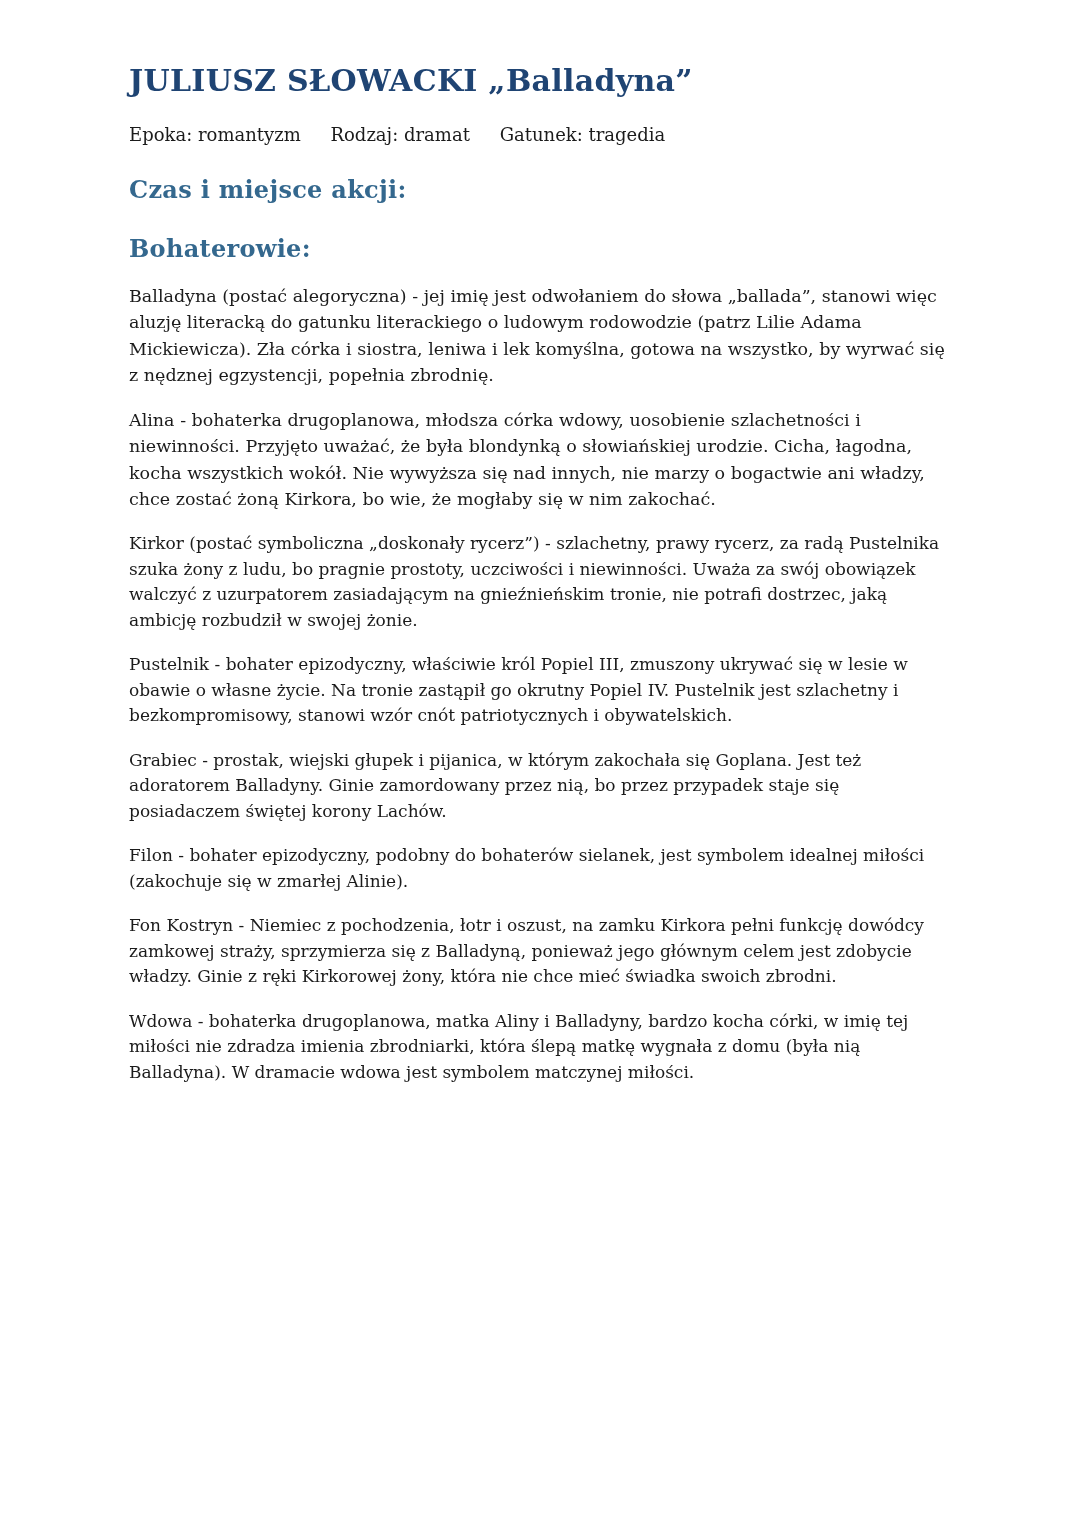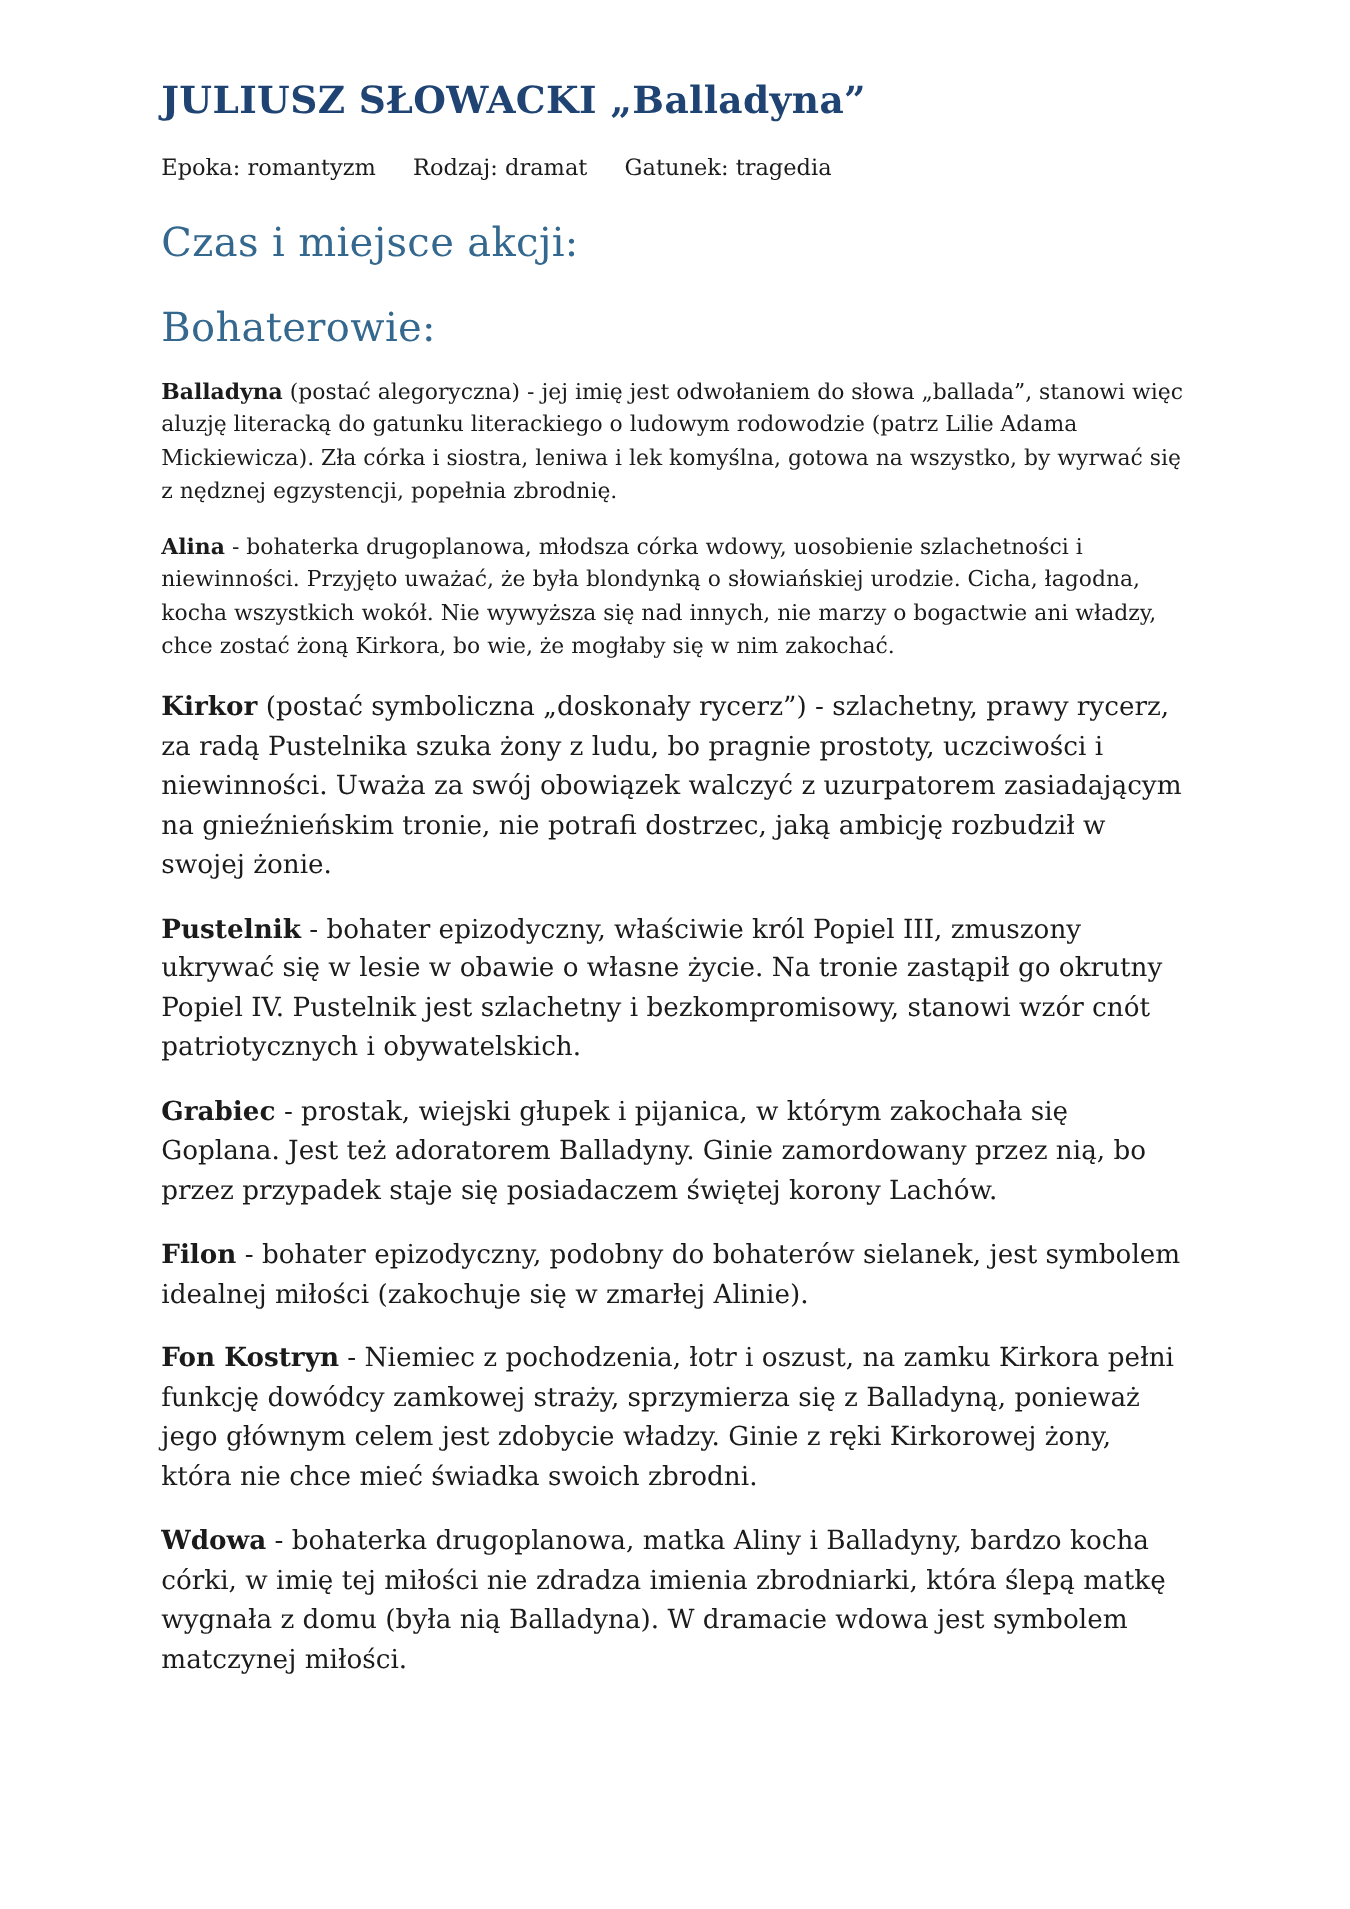--- a/index.html
+++ b/index.html
@@ -26,37 +26,37 @@
     letter-spacing: 0.3px;
   }
   .meta-line {
     margin: 0 0 26px 0;
     font-size: 18px;
   }
   .meta-pair { margin-right: 24px; }
   .meta-pair b { font-weight: 400; }
   h2.section-heading {
     margin: 30px 0 20px 0;
-    font-size: 32px;
-    font-weight: 400;
+    font-size: 24px;
+    font-weight: 700;
     color: var(--heading-color, #34688e);
     letter-spacing: 0.3px;
   }
   p.body-para {
     margin: 0 0 20px 0;
     font-size: 17.5px;
     line-height: 1.5;
   }
   p.char {
     margin: 0 0 19px 0;
     line-height: 1.5;
   }
-  p.char b { font-weight: 700; }
+  p.char b { font-weight: 400; }
   p.char.lg { font-size: 17.5px; }
-  p.char.sm { font-size: 21px; }
+  p.char.sm { font-size: 17px; }
 </style>
 </head>
 <body>
 
 <main class="page">
 
   <h1 class="doc-title">JULIUSZ SŁOWACKI „Balladyna”</h1>
 
   <p class="meta-line">
     <span class="meta-pair"><b>Epoka:</b> <span>romantyzm</span></span>

